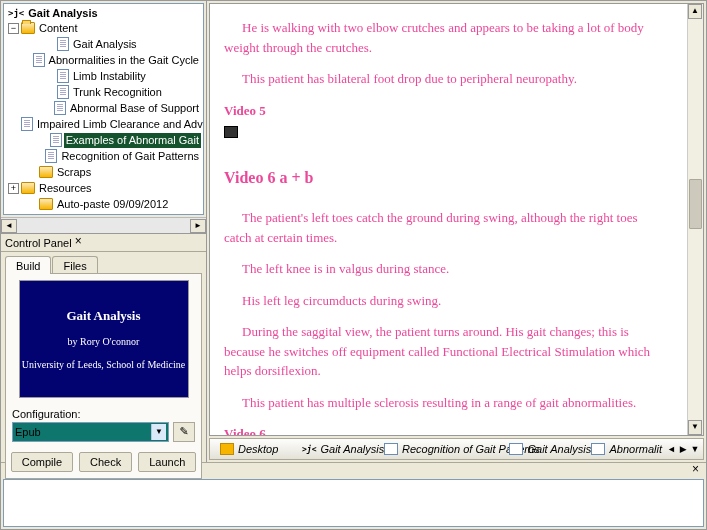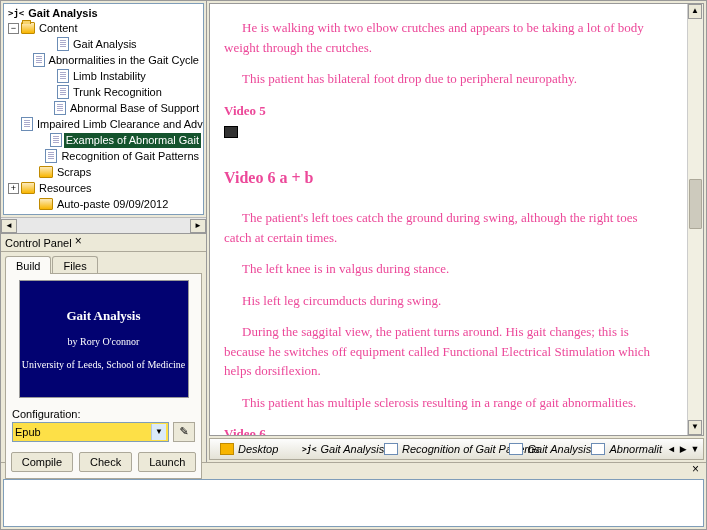--- a/index.html
+++ b/index.html
@@ -33,21 +33,21 @@
   .tab.active { background: #fbfaf7; position: relative; z-index: 2; }
   .tab-body { border: 1px solid #aca899; background: #fbfaf7; margin: 0 4px 4px 4px; padding: 6px; position: relative; top: -1px; flex:1; display:flex; flex-direction:column; }
   
   .preview { background: #020271; color: #fff; width: 170px; height: 118px; margin: 0 auto; border: 1px solid #999; text-align: center; font-family: 'Times New Roman', serif; display:flex; flex-direction:column; justify-content:center; align-items:center; gap: 12px; }
   .preview .ptitle { font-size: 13px; font-weight: bold; }
   .preview .pauthor { font-size: 10px; }
   .preview .porg { font-size: 10px; }
   
   .config-label { margin-top: 10px; }
   .config-row { display:flex; gap:4px; margin-top:2px; }
-  .config-select { flex:1; height: 20px; border: 1px solid #7f9db9; background: #fde047; font-size: 11px; padding: 1px 2px; display:flex; align-items:center; justify-content:space-between; cursor:pointer; }
+  .config-select { flex:1; height: 20px; border: 1px solid #7f9db9; background: #0f766e; font-size: 11px; padding: 1px 2px; display:flex; align-items:center; justify-content:space-between; cursor:pointer; }
   .dd-arrow { width:15px; height:16px; background:#dbeaf9; border-left:1px solid #b4c8de; text-align:center; font-size:8px; line-height:16px; }
   .edit-btn { width:22px; height:20px; border:1px solid #aca899; background:#ece9d8; cursor:pointer; text-align:center; line-height:17px; font-size:11px; }
   
   .btn-row { display:flex; justify-content:center; gap:6px; margin-top:10px;align-items:center; }
   .win-btn { padding: 3px 10px; border: 1px solid #aca899; background: #ece9d8; font-size: 11px; cursor: pointer; border-radius: 2px; }
   
   .right { flex:1; display:flex; flex-direction:column; min-width:0; background:#ece9d8; }
   .content-wrap { flex:1; display:flex; margin:2px 2px 0 2px; border:1px solid #999; background:#fff; min-height:0; }
   .content { flex:1; padding: 8px 24px 8px 14px; font-family: Georgia, 'Times New Roman', serif; font-size: 13px; color: #ec4899; overflow:hidden; line-height:1.5; }
   .content p { margin: 6px 0 12px 0; text-indent: 18px; }

